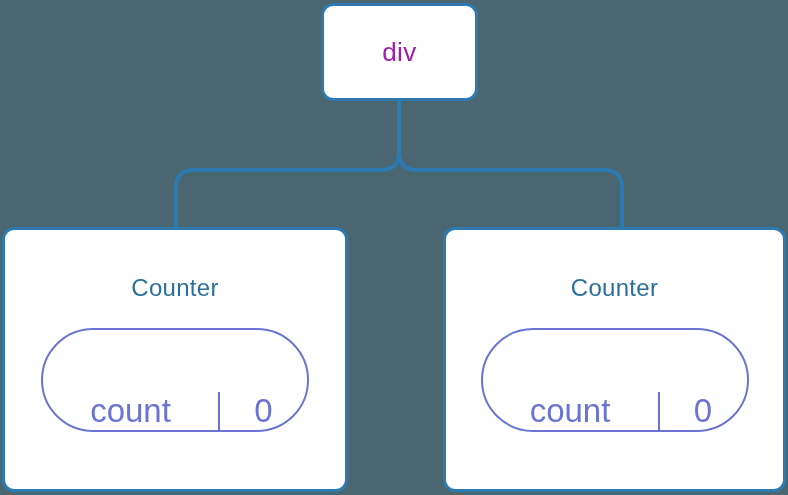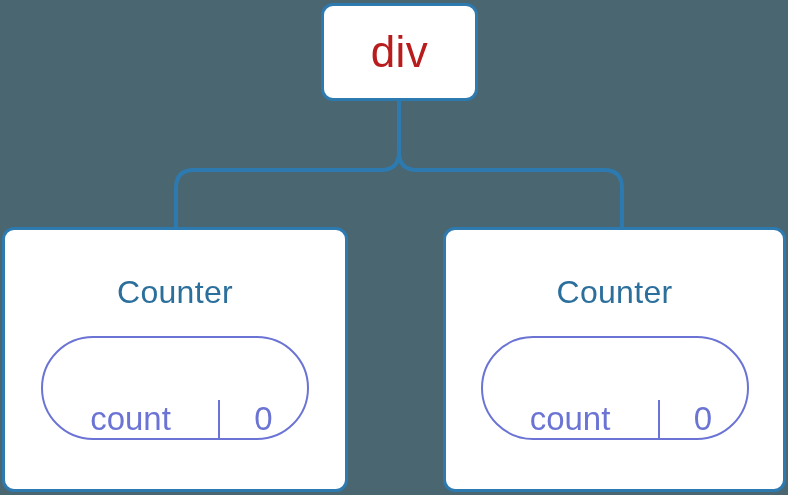--- a/index.html
+++ b/index.html
@@ -42,22 +42,22 @@
   #node-div {
     left: 321px;
     top: 3px;
     width: 157px;
     height: 98px;
     display: flex;
     align-items: center;
     justify-content: center;
   }
   #node-div .node-title {
-    font-size: 44px;
-    color: #b91c1c;
+    font-size: 26px;
+    color: #a21caf;
     letter-spacing: 0.5px;
     line-height: 1;
   }
 
   
   .component-card {
     top: 227px;
     height: 265px;
     padding-top: 46px;
     display: flex;
@@ -66,21 +66,21 @@
   }
   #node-counter-left {
     left: 2px;
     width: 346px;
   }
   #node-counter-right {
     left: 443px;
     width: 343px;
   }
   .component-card .node-title {
-    font-size: 32px;
+    font-size: 24px;
     color: #2b6f9c;
     line-height: 1;
     letter-spacing: 0.3px;
   }
 
   
   .state-pill {
     margin-top: 28px;
     box-sizing: border-box;
     width: 268px;

